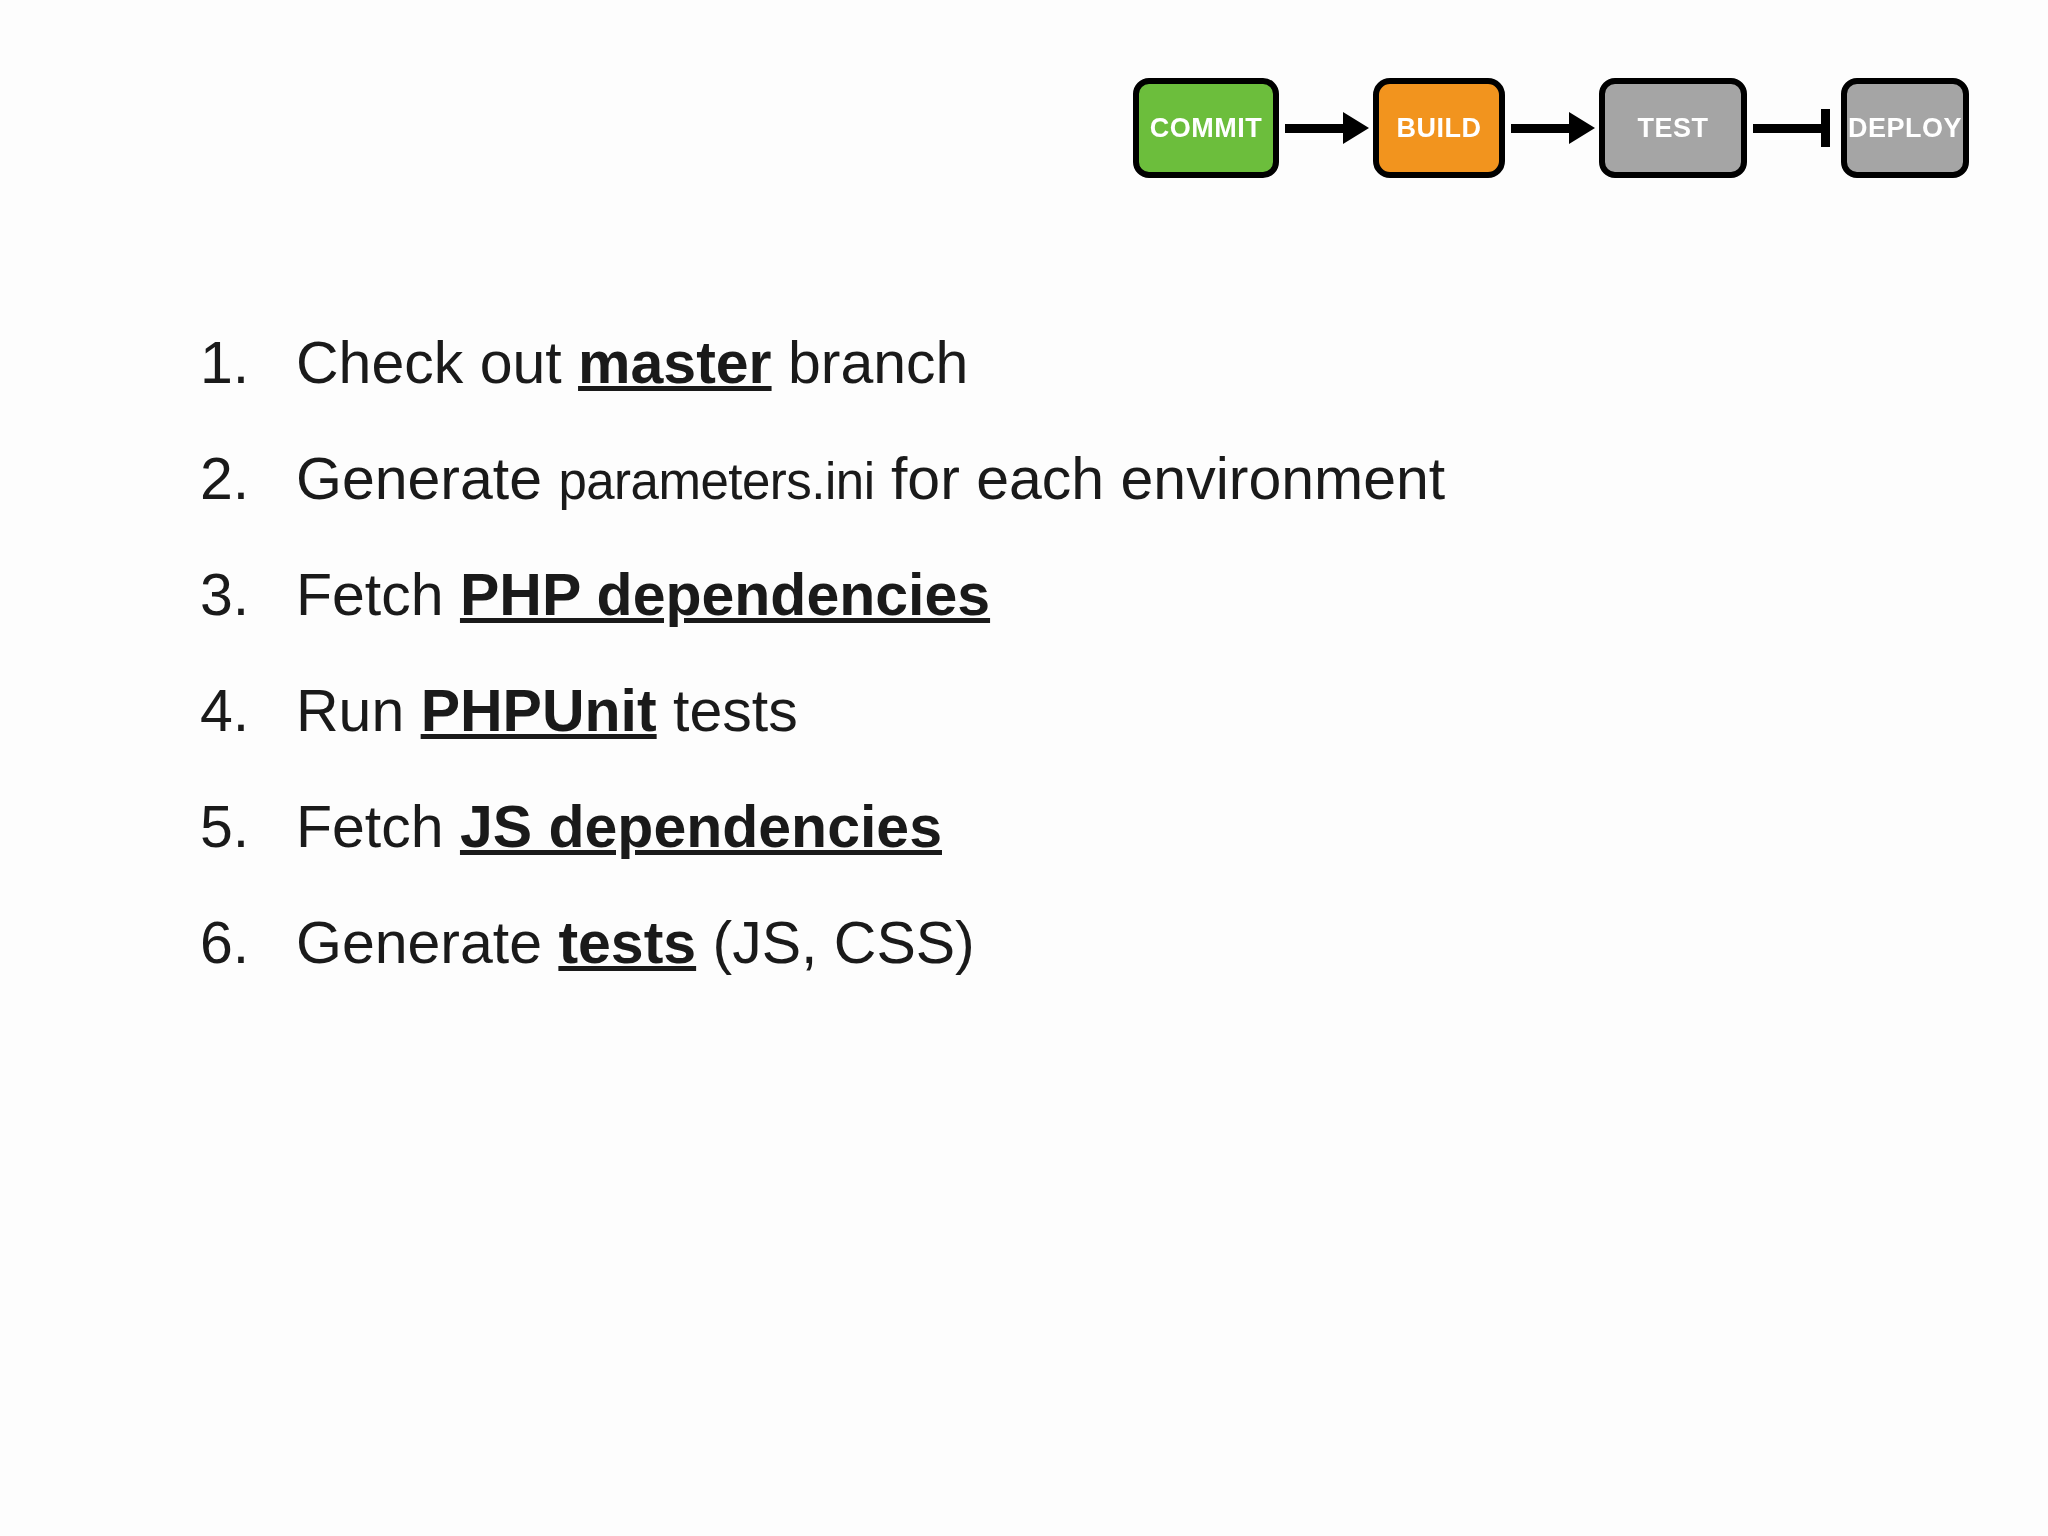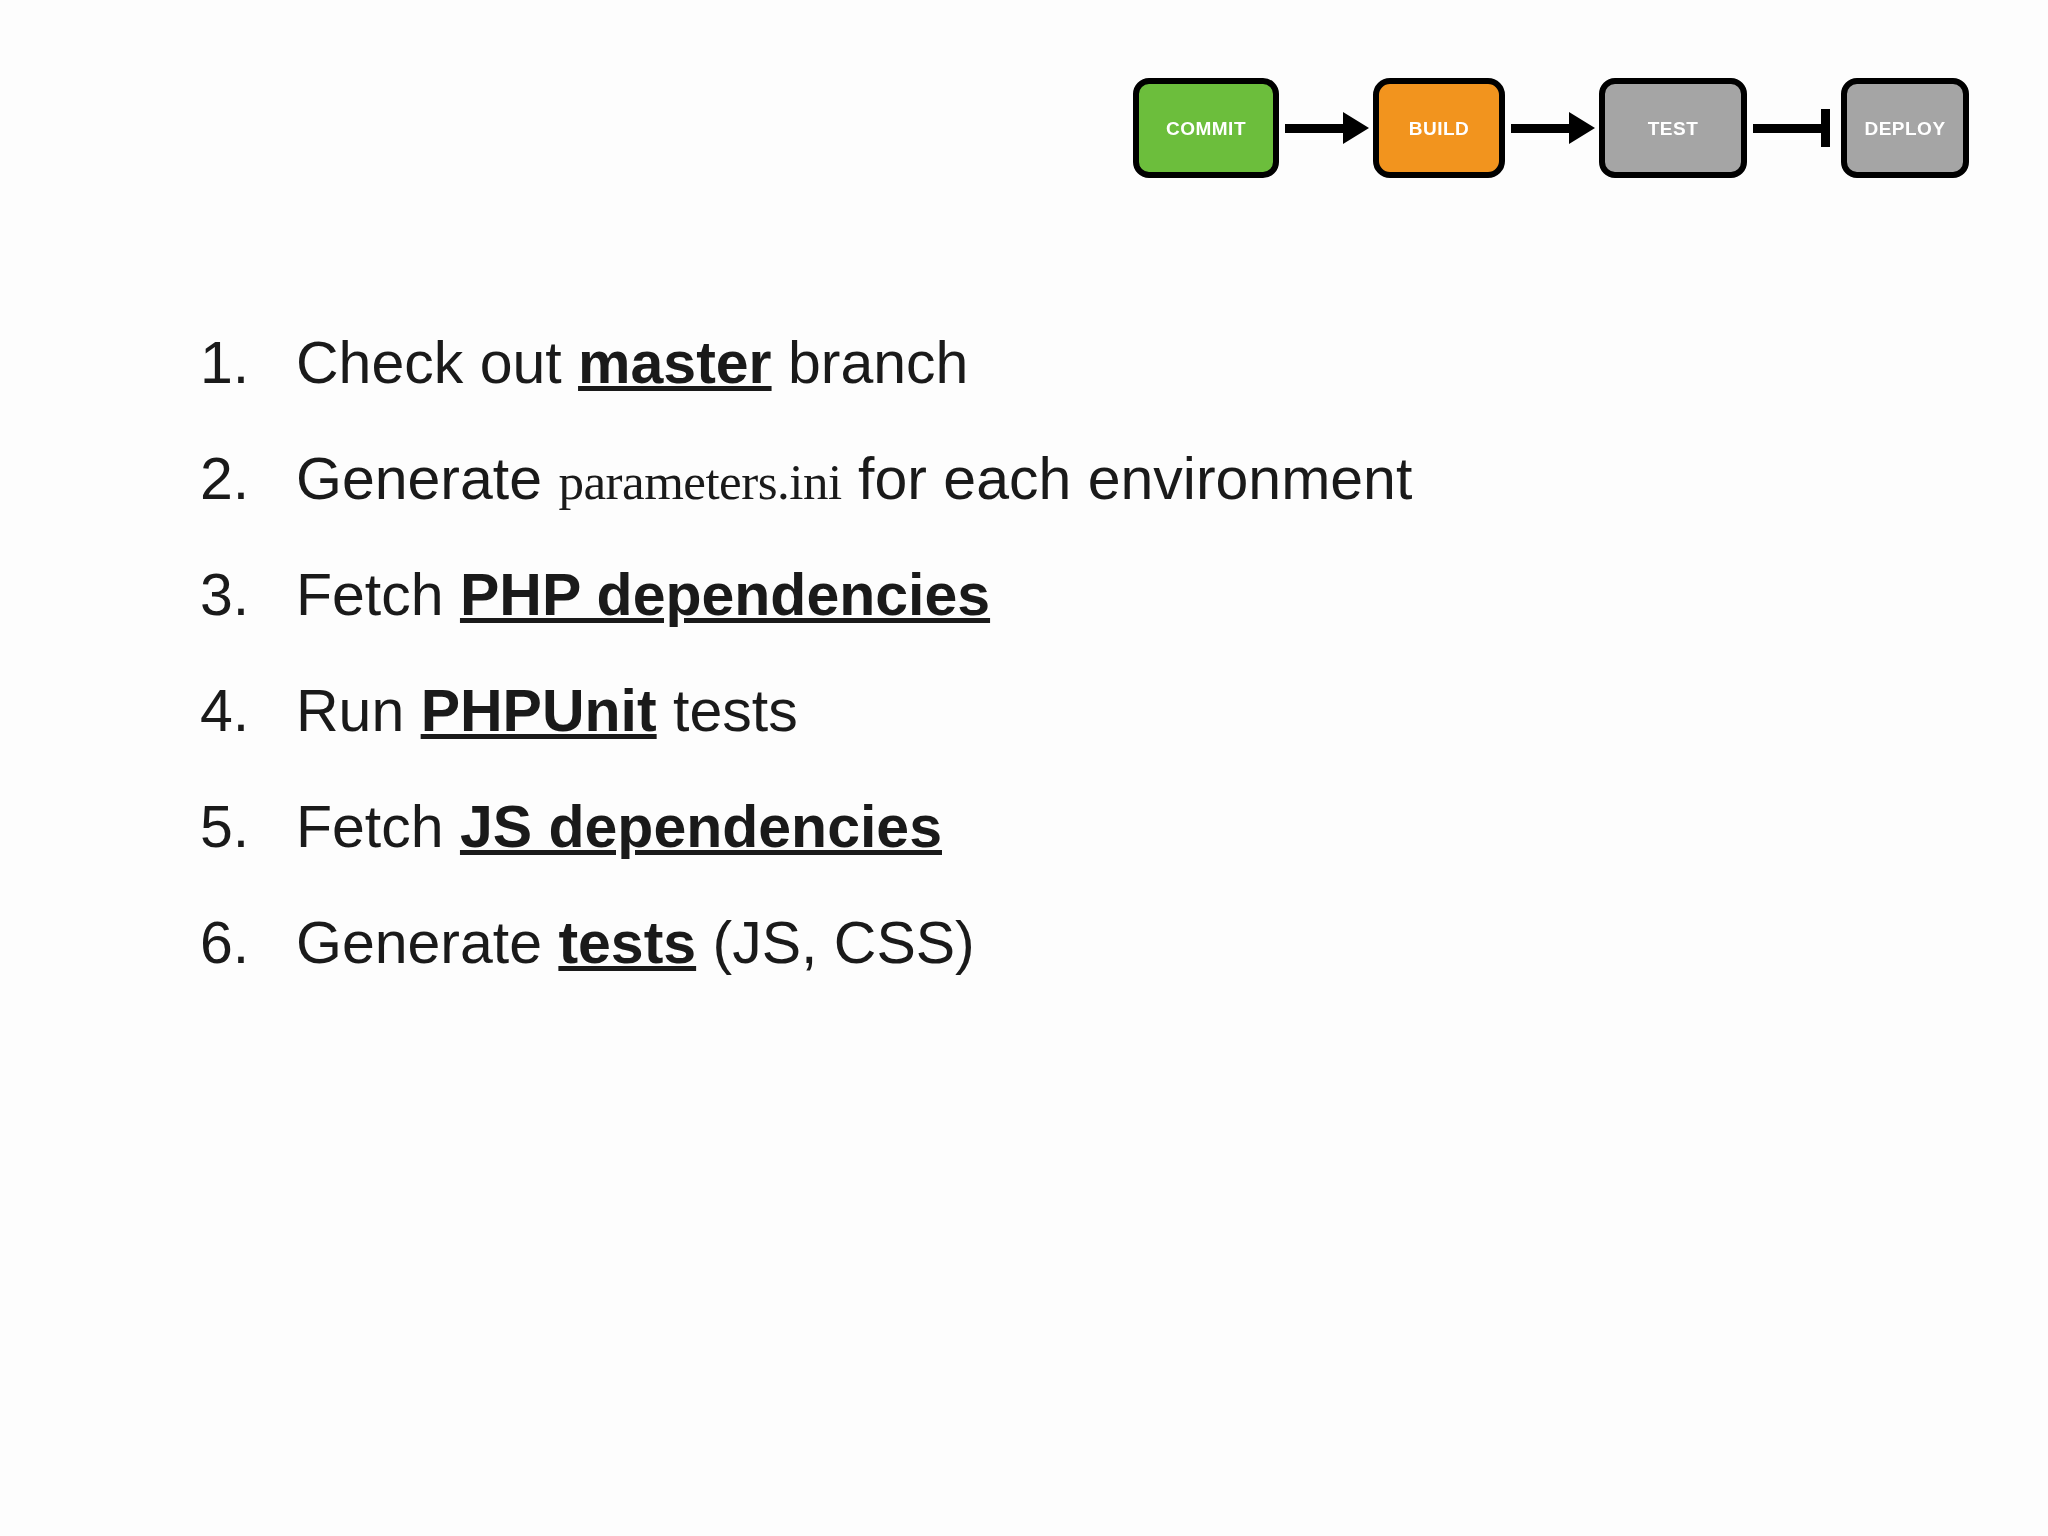--- a/index.html
+++ b/index.html
@@ -31,21 +31,21 @@
     border: 6px solid #000000;
     border-radius: 16px;
     display: flex;
     align-items: center;
     justify-content: center;
     flex: 0 0 auto;
   }
   .stage-label {
     color: #ffffff;
     font-weight: bold;
-    font-size: 19px;
+    font-size: 27px;
     letter-spacing: 0.5px;
     line-height: 1;
     white-space: nowrap;
     font-family: "Liberation Sans", sans-serif;
   }
   .stage.commit { width: 146px; background: #6cbe3c; }
   .stage.build  { width: 132px; background: #f2941e; border-radius: 17px; }
   .stage.test   { width: 148px; background: #a5a5a5; }
   .stage.deploy { width: 128px; background: #a5a5a5; }
 
@@ -112,21 +112,21 @@
     text-align: left;
     font-size: 59px;
     color: #1a1a1a;
   }
   .step-text {
     flex: 1 1 auto;
     white-space: nowrap;
   }
   .step-text .b { font-weight: bold; text-decoration: underline; }
   .step-text .mono {
-    font-family: Liberation Serif, serif;
+    font-family: Liberation Sans, sans-serif;
     font-size: 51px;
     font-weight: 400;
     letter-spacing: -0.5px;
   }
 </style>
 </head>
 <body style="background: rgb(253, 253, 253);">
 
 <div id="pipeline">
 

